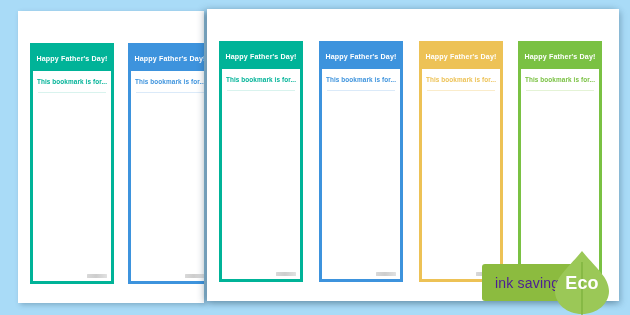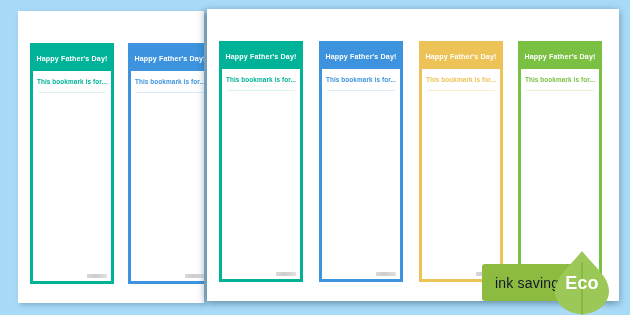--- a/index.html
+++ b/index.html
@@ -127,21 +127,21 @@
     left: 0;
     top: 0;
     width: 112px;
     height: 37px;
     background: #8cbb3f;
     border-radius: 3px;
     display: flex;
     align-items: center;
   }
   .eco-pill-text {
-    color: #0f172a;
+    color: #4c1d95;
     font-size: 14px;
     margin-left: 13px;
     letter-spacing: 0.2px;
     white-space: nowrap;
   }
   .eco-leaf {
     position: absolute;
     left: 72px;
     top: -14px;
     width: 56px;

